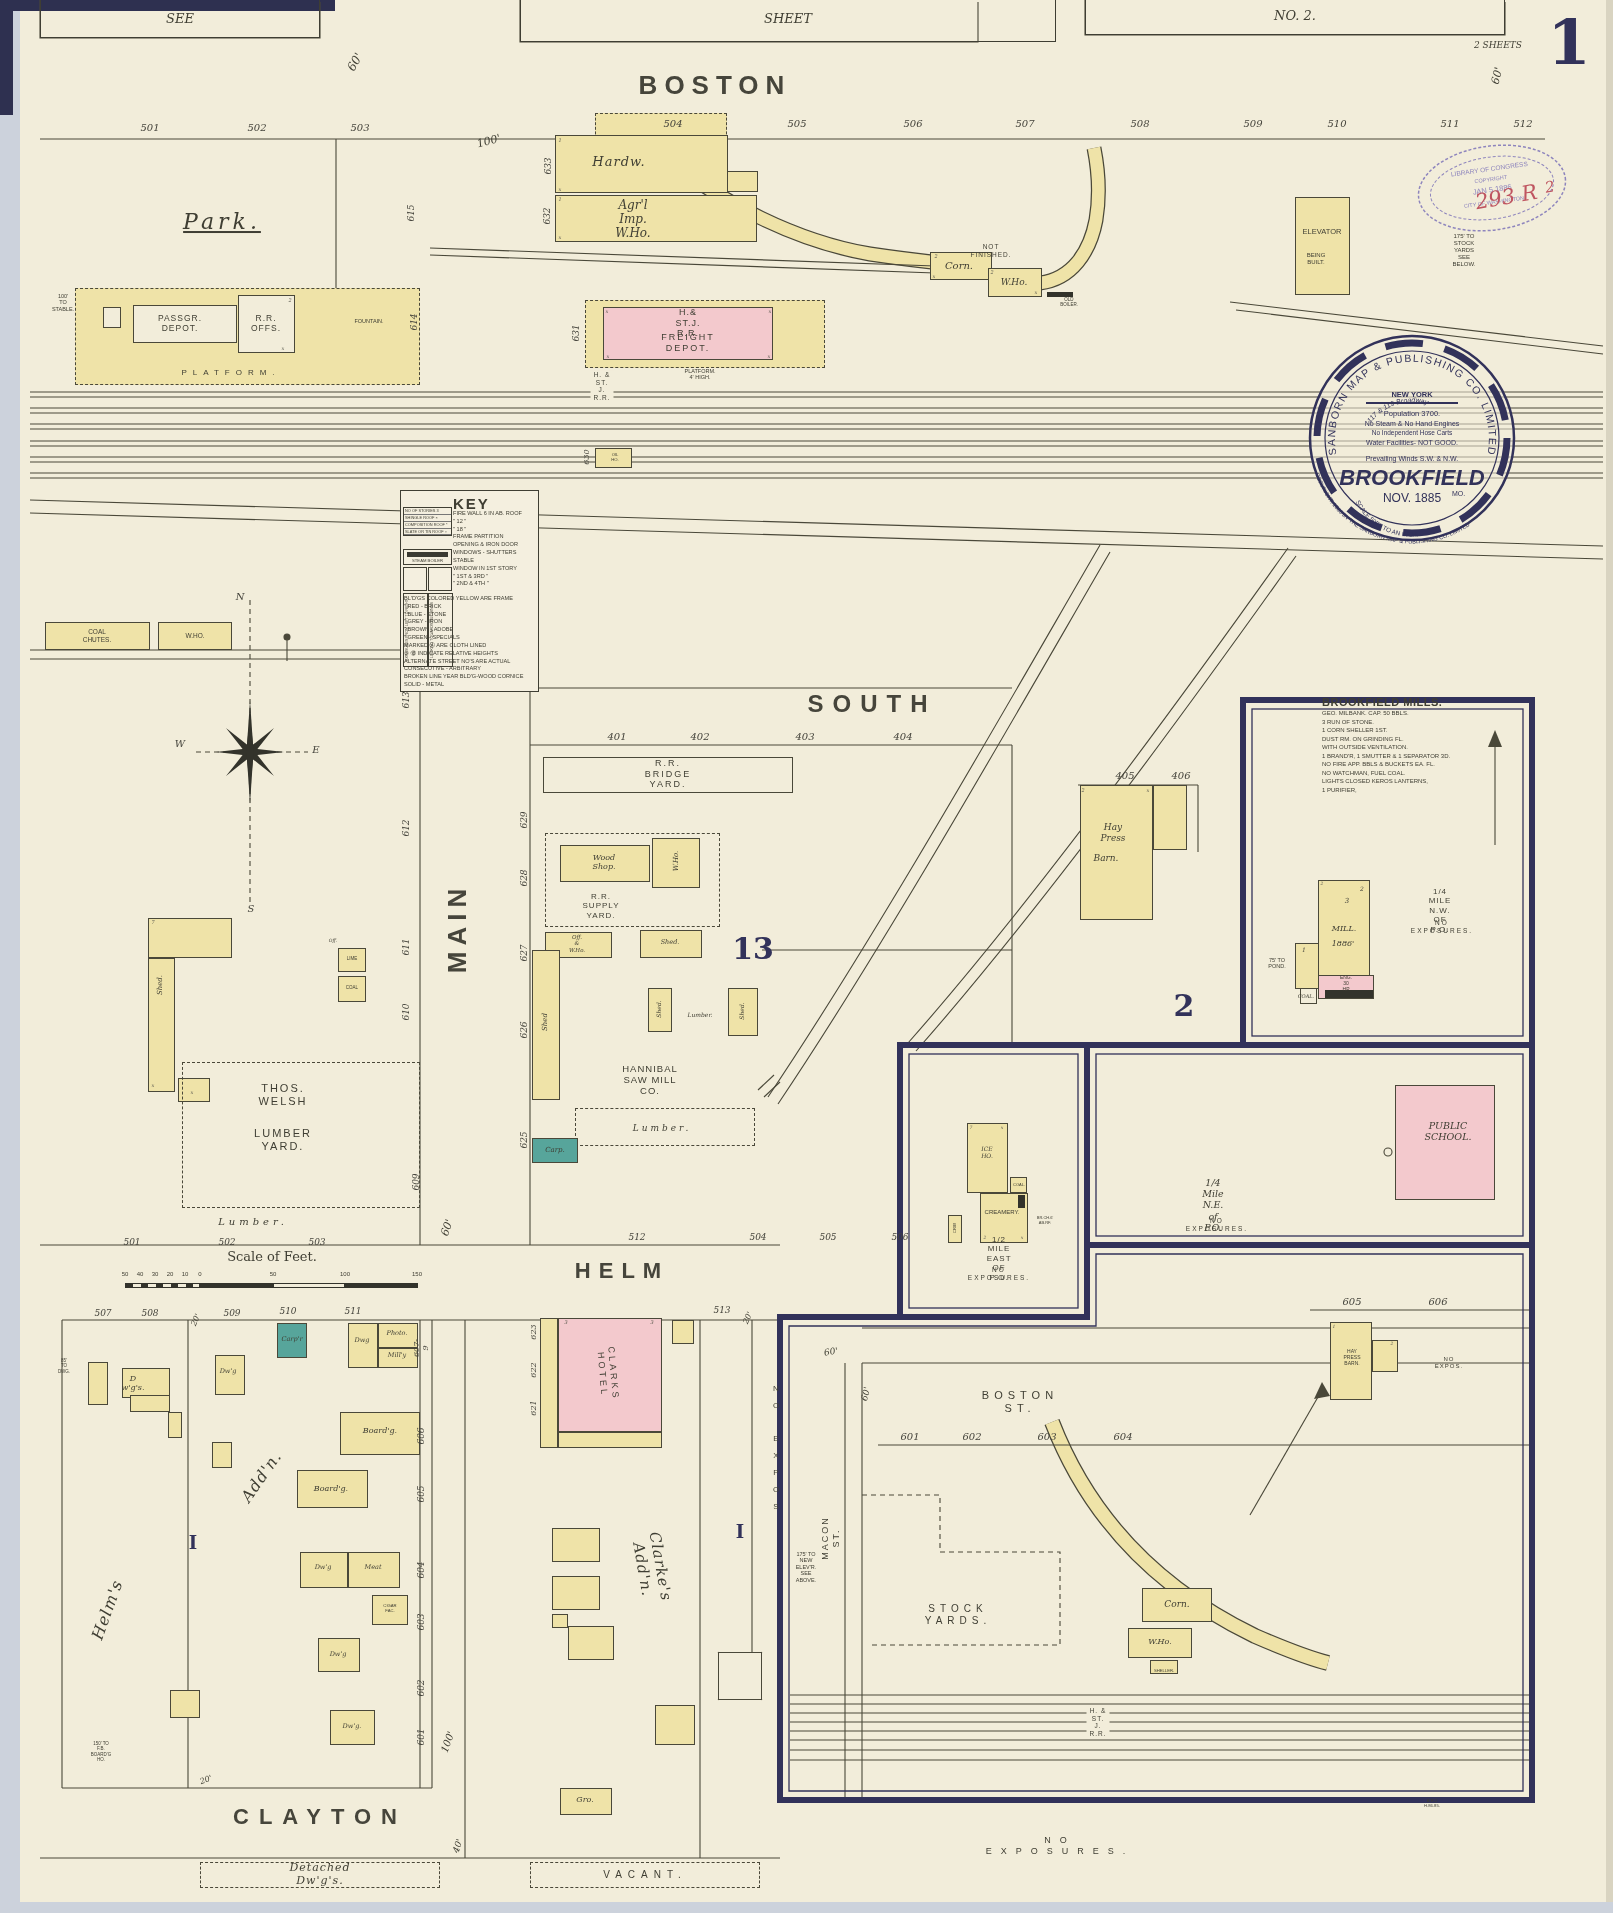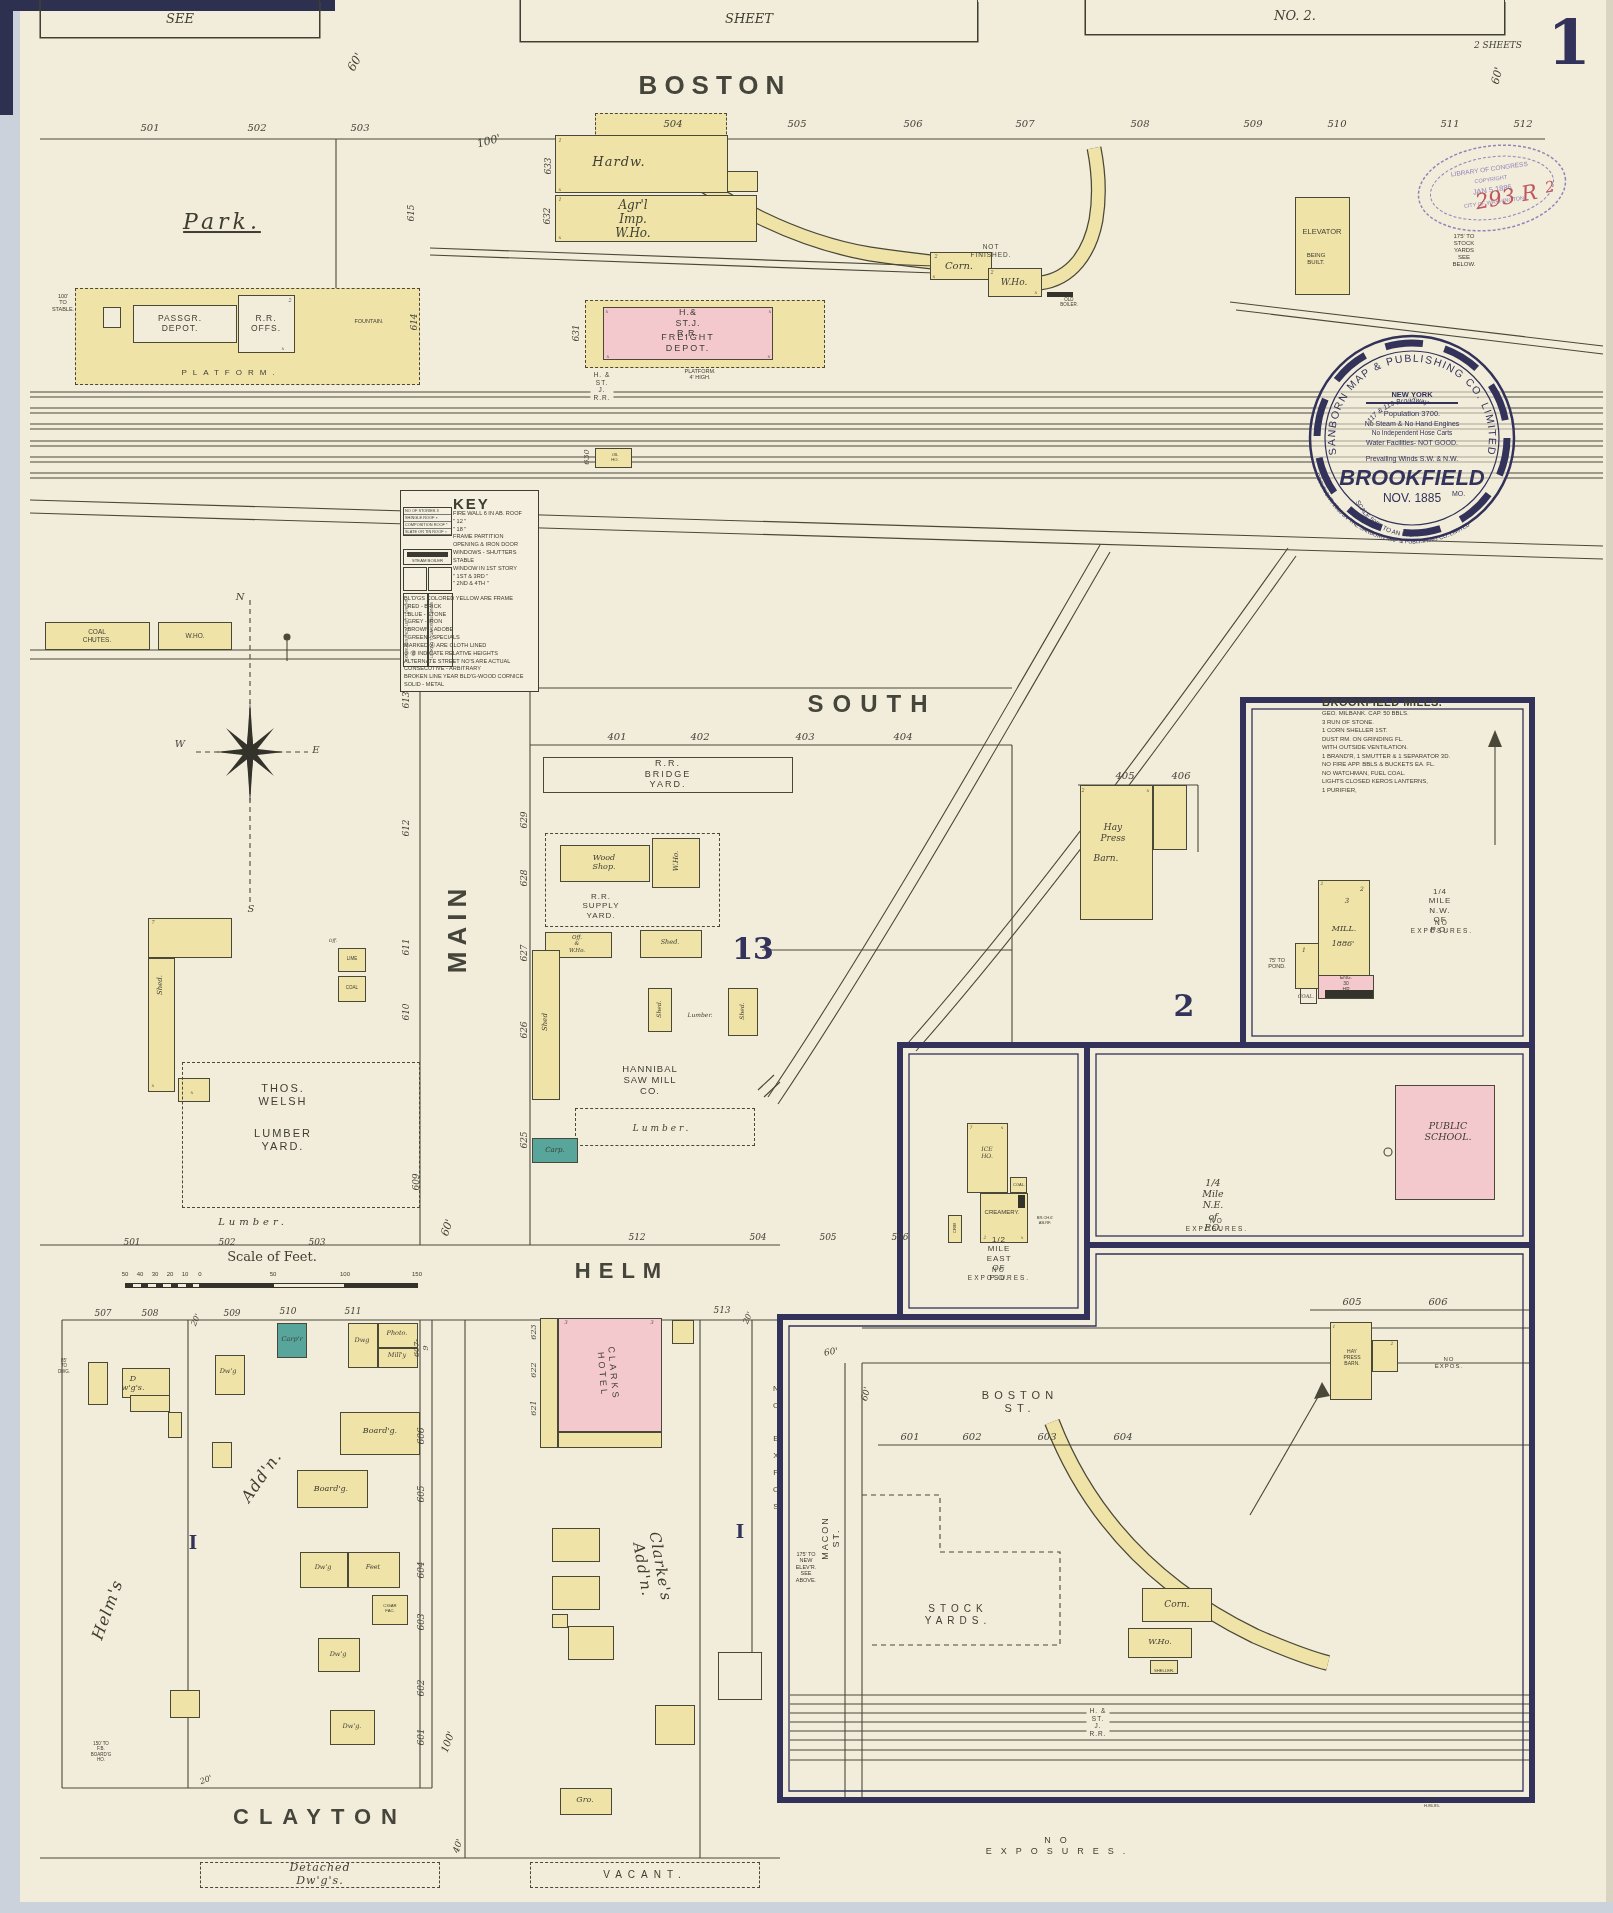--- a/index.html
+++ b/index.html
@@ -270,21 +270,21 @@
       <div class="bld" style="left: 1150px; top: 1660px; width: 28px; height: 14px; background: rgb(239, 227, 168);"></div>
       <div class="bld" style="left: 1330px; top: 1322px; width: 42px; height: 78px; background: rgb(239, 227, 168);"></div>
       <div class="bld" style="left: 1372px; top: 1340px; width: 26px; height: 32px; background: rgb(239, 227, 168);"></div>
       <div class="bld dash" style="left: 200px; top: 1862px; width: 240px; height: 26px; background: transparent;"></div>
       <div class="bld dash" style="left: 530px; top: 1862px; width: 230px; height: 26px; background: transparent;"></div>
     </div>
 
   <div class="hdrbox" style="left:40px;top:0;width:280px;height:38px;line-height:38px">
     <span>SEE</span>
   </div>
-  <div class="hdrbox" style="left:520px;top:0;width:458px;height:42px;line-height:38px">
+  <div class="hdrbox" style="left:520px;top:0;width:536px;height:42px;line-height:38px">
     <span>SHEET</span>
   </div>
   <div class="hdrbox" style="left:1085px;top:0;width:420px;height:35px;line-height:32px">
     <span>NO. 2.</span>
   </div>
   <div id="page-number">1</div>
   <div id="sheets-note">2 SHEETS</div>
 
   <svg class="abs" width="160" height="96" viewBox="0 0 160 96" style="left:1412px;top:140px;transform:rotate(-8deg)">
     <ellipse cx="80" cy="48" rx="74" ry="42" fill="none" stroke="#8e85bd" stroke-width="1.5" stroke-dasharray="3 2"></ellipse>
@@ -582,21 +582,21 @@
 DWG.</div>
       <div class="lab s" style="left: 133px; top: 1383px; font-size: 8px; transform: translate(-50%, -50%);">D w'g's.</div>
       <div class="lab s" style="left: 228px; top: 1372px; font-size: 6.5px; transform: translate(-50%, -50%);">Dw'g</div>
       <div class="lab s" style="left: 380px; top: 1431px; font-size: 8px; transform: translate(-50%, -50%);">Board'g.</div>
       <div class="lab s" style="left: 331px; top: 1489px; font-size: 8px; transform: translate(-50%, -50%);">Board'g.</div>
       <div class="lab s" style="left: 262px; top: 1477px; font-size: 16px; letter-spacing: 1px; transform: translate(-50%, -50%) rotate(-55deg);">Add'n.</div>
       <div class="lab b" style="left: 193px; top: 1543px; font-size: 18px; transform: translate(-50%, -50%);">I</div>
       <div class="lab b" style="left: 740px; top: 1532px; font-size: 18px; transform: translate(-50%, -50%);">I</div>
       <div class="lab s" style="left: 108px; top: 1610px; font-size: 16px; letter-spacing: 1px; transform: translate(-50%, -50%) rotate(-70deg);">Helm's</div>
       <div class="lab s" style="left: 323px; top: 1568px; font-size: 6.5px; transform: translate(-50%, -50%);">Dw'g</div>
-      <div class="lab s" style="left: 373px; top: 1568px; font-size: 6.5px; transform: translate(-50%, -50%);">Feet</div>
+      <div class="lab s" style="left: 373px; top: 1568px; font-size: 6.5px; transform: translate(-50%, -50%);">Meat</div>
       <div class="lab p" style="left: 390px; top: 1609px; font-size: 4.2px; transform: translate(-50%, -50%);">CIGAR
 FAC.</div>
       <div class="lab s" style="left: 338px; top: 1655px; font-size: 6.5px; transform: translate(-50%, -50%);">Dw'g</div>
       <div class="lab s" style="left: 352px; top: 1727px; font-size: 6.5px; transform: translate(-50%, -50%);">Dw'g.</div>
       <div class="lab p" style="left: 101px; top: 1752px; font-size: 4.5px; transform: translate(-50%, -50%);">150' TO F.B.
 BOARD'G HO.</div>
       <div class="lab s" style="left: 206px; top: 1780px; font-size: 8px; transform: translate(-50%, -50%) rotate(-20deg);">20'</div>
       <div class="lab st" style="left: 320px; top: 1817px; font-size: 22px; letter-spacing: 10px; transform: translate(-50%, -50%);">CLAYTON</div>
       <div class="lab s" style="left: 320px; top: 1875px; font-size: 11px; letter-spacing: 1px; transform: translate(-50%, -50%);">Detached Dw'g's.</div>
       <div class="lab p" style="left: 645px; top: 1875px; font-size: 10px; letter-spacing: 6px; transform: translate(-50%, -50%);">VACANT.</div>

